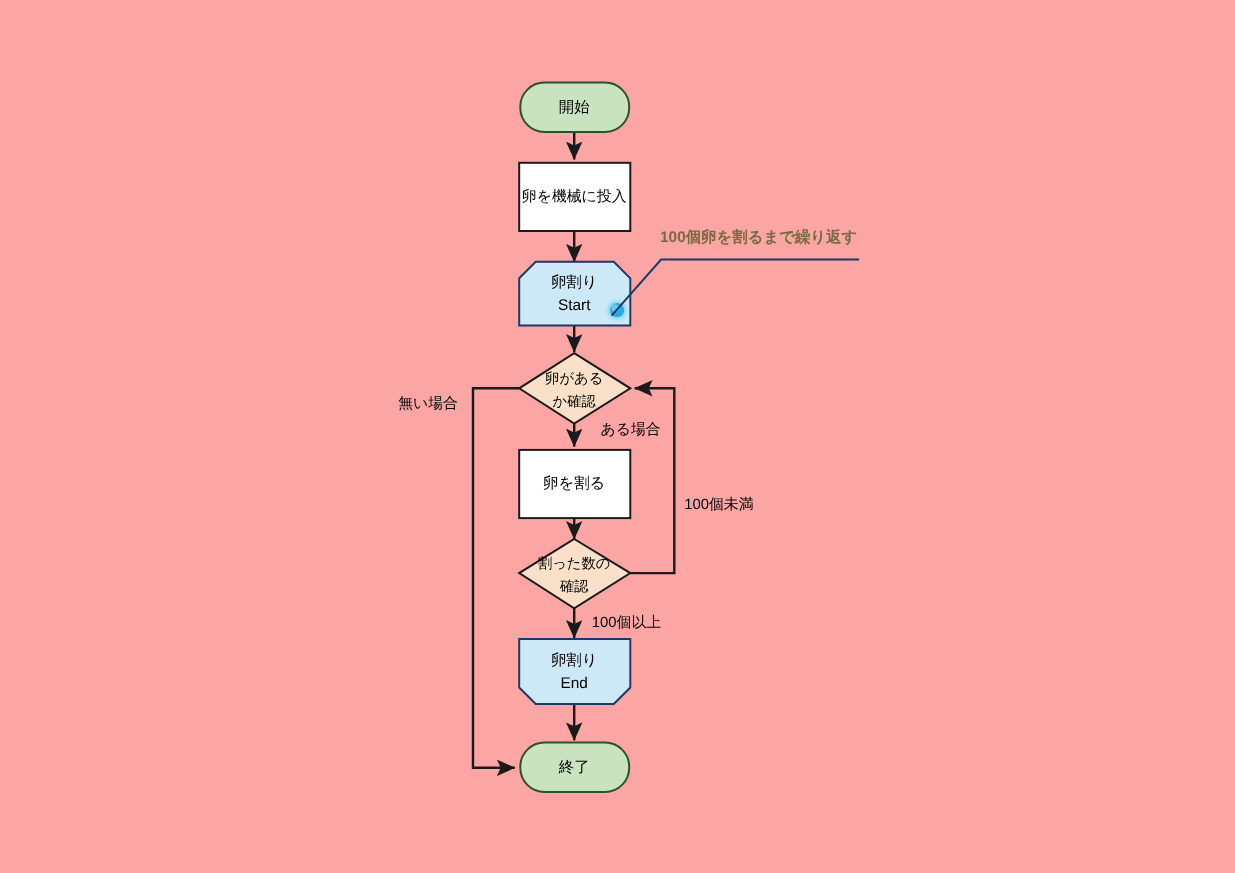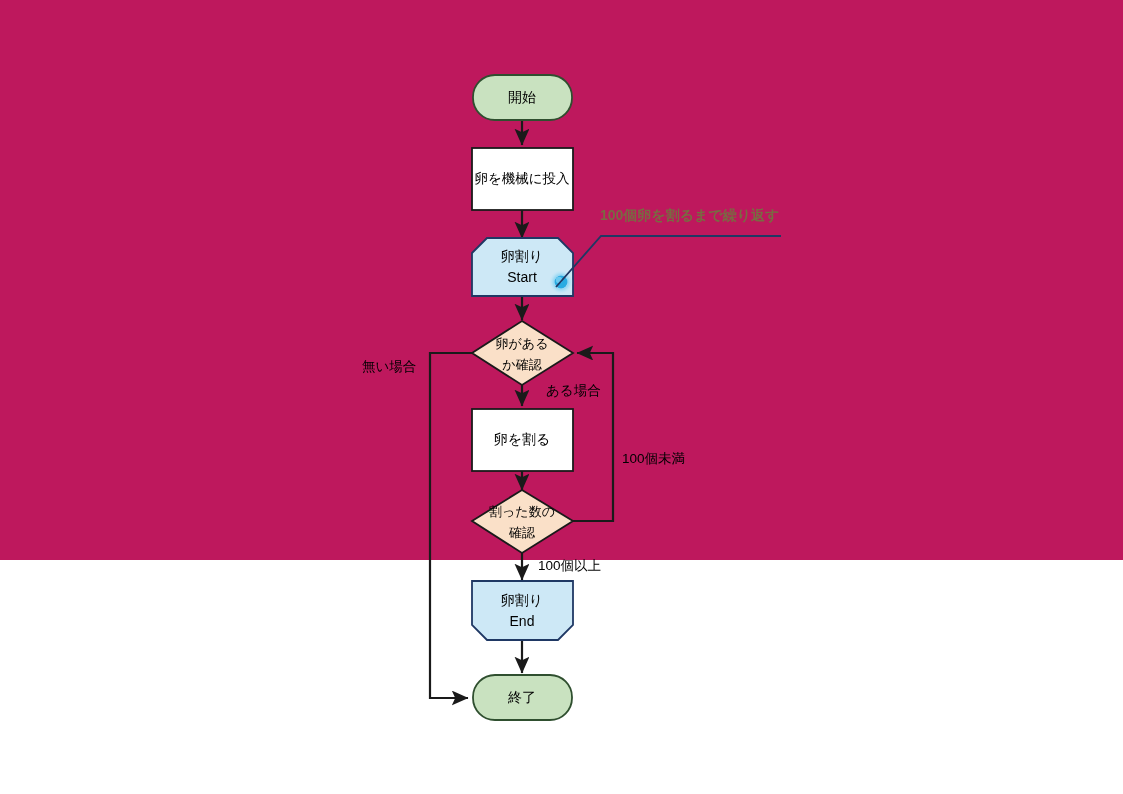--- a/index.html
+++ b/index.html
@@ -9,22 +9,22 @@
   }
   body {
     width: 1123px;
     height: 794px;
     font-family: "Liberation Sans", "DejaVu Sans", sans-serif;
     overflow: hidden;
   }
   #canvas {
     position: relative;
     width: 1123px;
-    height: 560px;
-    background: #be185d;
+    height: 794px;
+    background: #fca5a5;
   }
   svg#flow {
     position: absolute;
     left: 0;
     top: 0;
     width: 1123px;
     height: 794px;
   }
   .node-text {
     font-family: "Liberation Sans", "DejaVu Sans", sans-serif;

